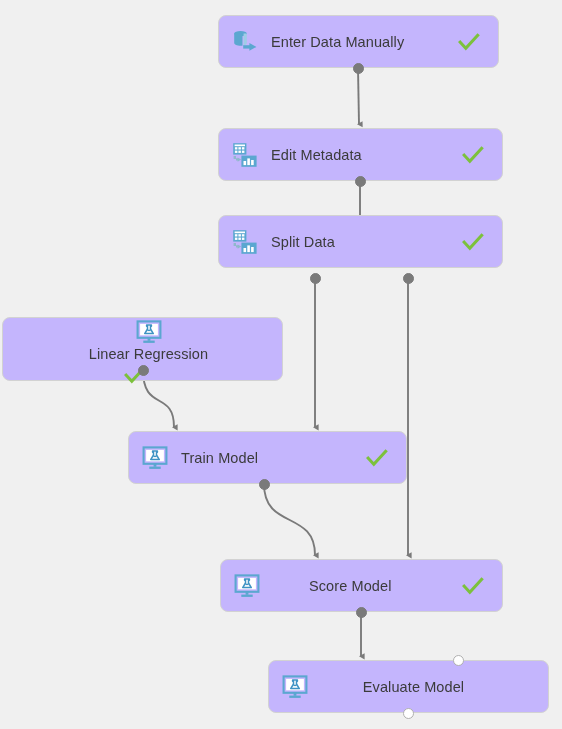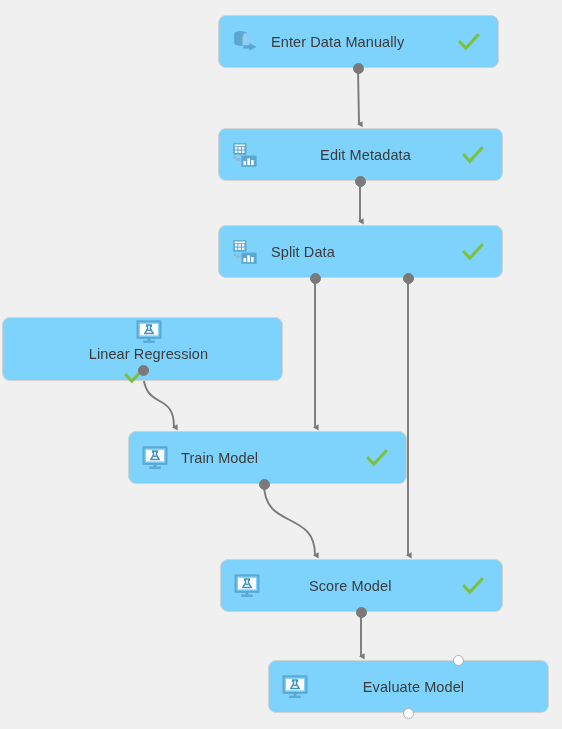--- a/index.html
+++ b/index.html
@@ -23,21 +23,21 @@
   #edge-layer {
     position: absolute;
     left: 0; top: 0;
     width: 562px;
     height: 729px;
     pointer-events: none;
   }
   .node {
     position: absolute;
     box-sizing: border-box;
-    background: #7dd3fc;
+    background: #c4b5fd;
     border: 1px solid #d2d2d2;
     border-radius: 8px;
     display: flex;
     align-items: center;
     box-shadow: 0 0 0 0 rgba(0,0,0,0);
   }
   .node-icon {
     width: 28px;
     height: 28px;
     margin-left: 12px;
@@ -103,21 +103,21 @@
     <path d="M3.2 5.6 L3.2 15.1 C3.2 16.6 6.0 17.8 9.5 17.8 C10.2 17.8 10.9 17.75 11.5 17.66 L11.5 5.6 Z" fill="#5ba7d0"></path>
     <path d="M12.6 5.6 L12.6 17.5 C14.9 17.1 15.8 16.2 15.8 15.1 L15.8 5.6 Z" fill="#9ecde5"></path>
     <rect x="12.2" y="17.2" width="7.2" height="3.4" fill="#5ba7d0"></rect>
     <path d="M18.4 15.0 L25.4 18.9 L18.4 22.8 Z" fill="#5ba7d0"></path>
   </svg>
 <span class="node-label">Enter Data Manually</span>
   <svg class="node-status" viewBox="0 0 26 26">
     <path d="M4.2 13.2 L9.8 19.2 L21.6 6.4" fill="none" stroke="#7cc13c" stroke-width="3.1" stroke-linecap="square" stroke-linejoin="miter"></path>
   </svg>
 </div>
-      <div class="node" style="left: 218px; top: 128px; width: 285px; height: 53px; text-align: center;">
+      <div class="node" style="left: 218px; top: 128px; width: 285px; height: 53px;">
   <svg class="node-icon" viewBox="0 0 28 28">
     <rect x="2.2" y="2.2" width="13.2" height="11.4" fill="#5ba7d0"></rect>
     <rect x="3.6" y="3.5" width="10.4" height="1.7" fill="#ffffff"></rect>
     <rect x="3.9" y="6.2" width="2.5" height="2.3" fill="#ffffff"></rect>
     <rect x="7.4" y="6.2" width="2.5" height="2.3" fill="#ffffff"></rect>
     <rect x="10.9" y="6.2" width="2.5" height="2.3" fill="#ffffff"></rect>
     <rect x="3.9" y="9.6" width="2.5" height="2.3" fill="#ffffff"></rect>
     <rect x="7.4" y="9.6" width="2.5" height="2.3" fill="#ffffff"></rect>
     <rect x="10.9" y="9.6" width="2.5" height="2.3" fill="#ffffff"></rect>
     <path d="M2.6 15.1 L5.0 15.1 L5.0 17.3 L7.4 17.3 L7.4 19.4 L5.0 19.4 L5.0 17.9 L2.6 17.9 Z" fill="#8fb8cc"></path>
@@ -125,21 +125,21 @@
     <rect x="10.4" y="14.6" width="15.2" height="11.2" fill="#5ba7d0"></rect>
     <rect x="12.5" y="20.0" width="2.6" height="4.1" fill="#ffffff"></rect>
     <rect x="16.3" y="17.4" width="2.6" height="6.7" fill="#ffffff"></rect>
     <rect x="20.1" y="19.0" width="2.6" height="5.1" fill="#ffffff"></rect>
   </svg>
 <span class="node-label">Edit Metadata</span>
   <svg class="node-status" viewBox="0 0 26 26">
     <path d="M4.2 13.2 L9.8 19.2 L21.6 6.4" fill="none" stroke="#7cc13c" stroke-width="3.1" stroke-linecap="square" stroke-linejoin="miter"></path>
   </svg>
 </div>
-      <div class="node" style="left: 218px; top: 225px; width: 285px; height: 53px;">
+      <div class="node" style="left: 218px; top: 215px; width: 285px; height: 53px;">
   <svg class="node-icon" viewBox="0 0 28 28">
     <rect x="2.2" y="2.2" width="13.2" height="11.4" fill="#5ba7d0"></rect>
     <rect x="3.6" y="3.5" width="10.4" height="1.7" fill="#ffffff"></rect>
     <rect x="3.9" y="6.2" width="2.5" height="2.3" fill="#ffffff"></rect>
     <rect x="7.4" y="6.2" width="2.5" height="2.3" fill="#ffffff"></rect>
     <rect x="10.9" y="6.2" width="2.5" height="2.3" fill="#ffffff"></rect>
     <rect x="3.9" y="9.6" width="2.5" height="2.3" fill="#ffffff"></rect>
     <rect x="7.4" y="9.6" width="2.5" height="2.3" fill="#ffffff"></rect>
     <rect x="10.9" y="9.6" width="2.5" height="2.3" fill="#ffffff"></rect>
     <path d="M2.6 15.1 L5.0 15.1 L5.0 17.3 L7.4 17.3 L7.4 19.4 L5.0 19.4 L5.0 17.9 L2.6 17.9 Z" fill="#8fb8cc"></path>

